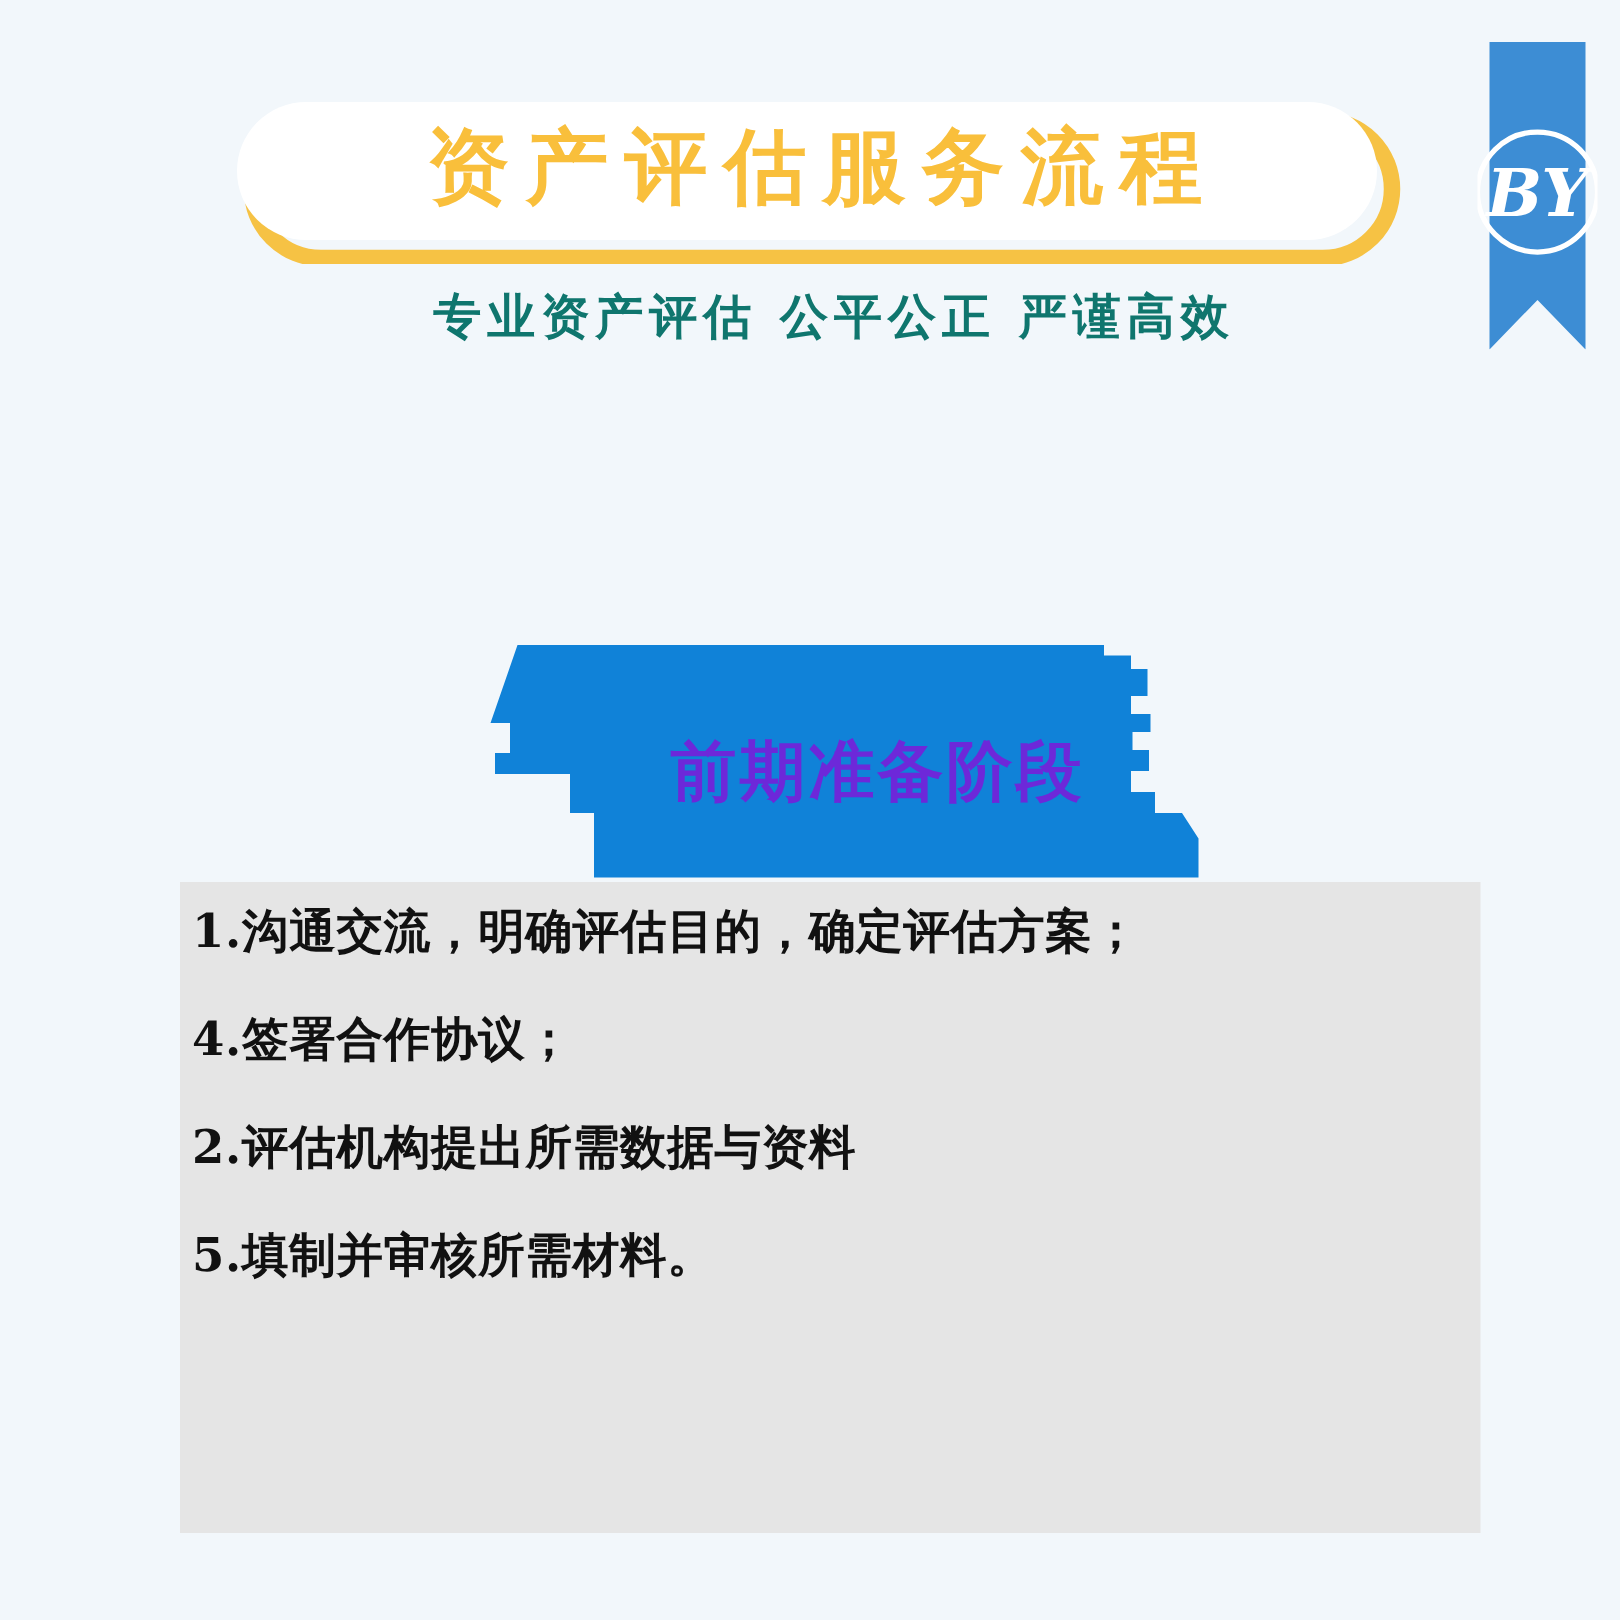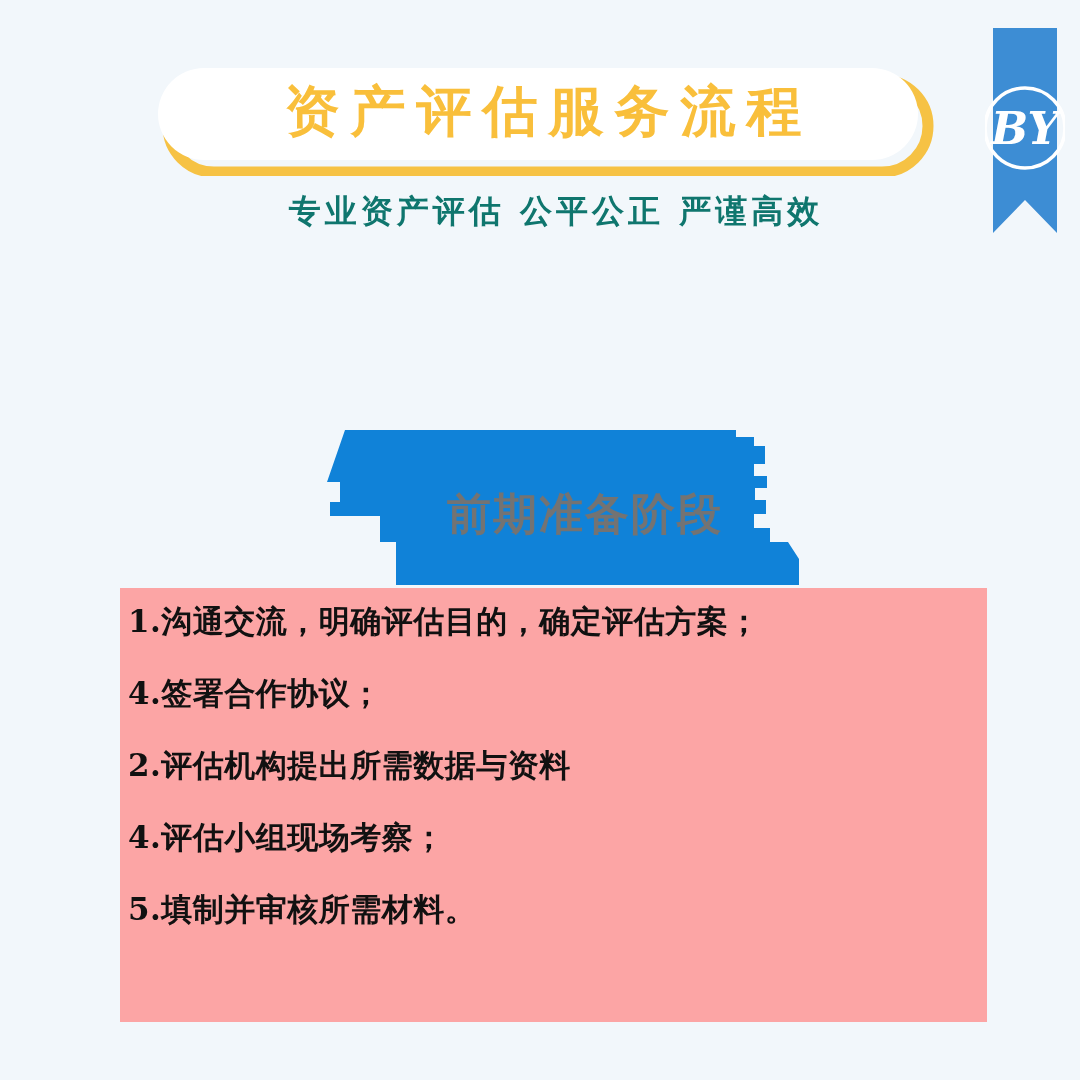--- a/index.html
+++ b/index.html
@@ -47,32 +47,32 @@
   
   .banner{position:absolute;left:318px;top:424px;width:500px;height:166px;}
   .banner svg{display:block;width:500px;height:166px;}
   .banner-label{
     position:absolute;left:0;top:0;width:500px;height:166px;
     display:flex;align-items:center;justify-content:center;
     font-family:"DejaVu Serif","Liberation Serif",serif;
     font-weight:700;
     font-size:44px;
     letter-spacing:2px;
-    color:#737373;
+    color:#6d28d9;
     padding-left:34px;
     padding-top:14px;
     box-sizing:border-box;
     white-space:nowrap;
   }
 
   
   .panel{
     position:absolute;left:120px;top:588px;
     width:867px;height:434px;
-    background:#fca5a5;
+    background:#e5e5e5;
   }
   .panel-list{
     position:absolute;left:8px;top:14px;
     width:850px;
     margin:0;padding:0;list-style:none;
   }
   .panel-list li{
     font-family:"DejaVu Serif","Liberation Serif",serif;
     font-weight:700;
     font-size:31px;
@@ -118,18 +118,17 @@
                L12,92 L12,78 L22,78 L22,58 L9,58 Z" fill="#1082d8"></path>
     </svg>
     <div class="banner-label">前期准备阶段</div>
   </div>
 
   <div class="panel">
     <ul class="panel-list">
       <li>1.沟通交流，明确评估目的，确定评估方案；</li>
       <li>4.签署合作协议；</li>
       <li>2.评估机构提出所需数据与资料</li>
-      <li>4.评估小组现场考察；</li>
       <li>5.填制并审核所需材料。</li>
     </ul>
   </div>
 
 </div>
 
 </body></html>

